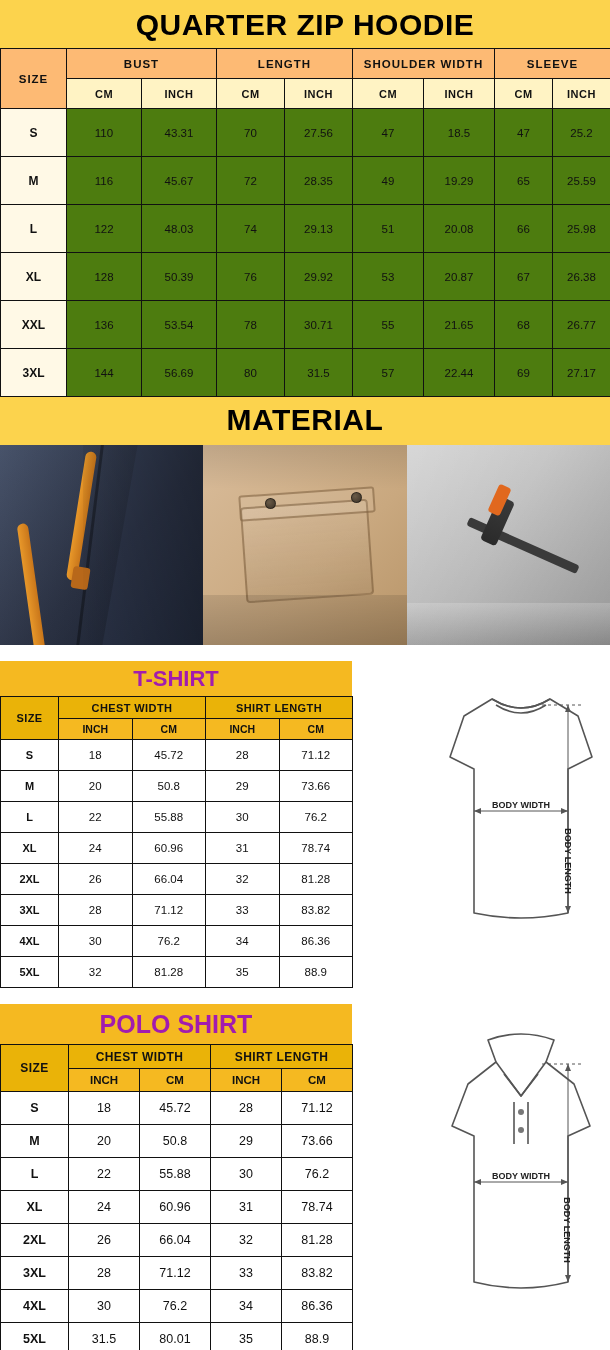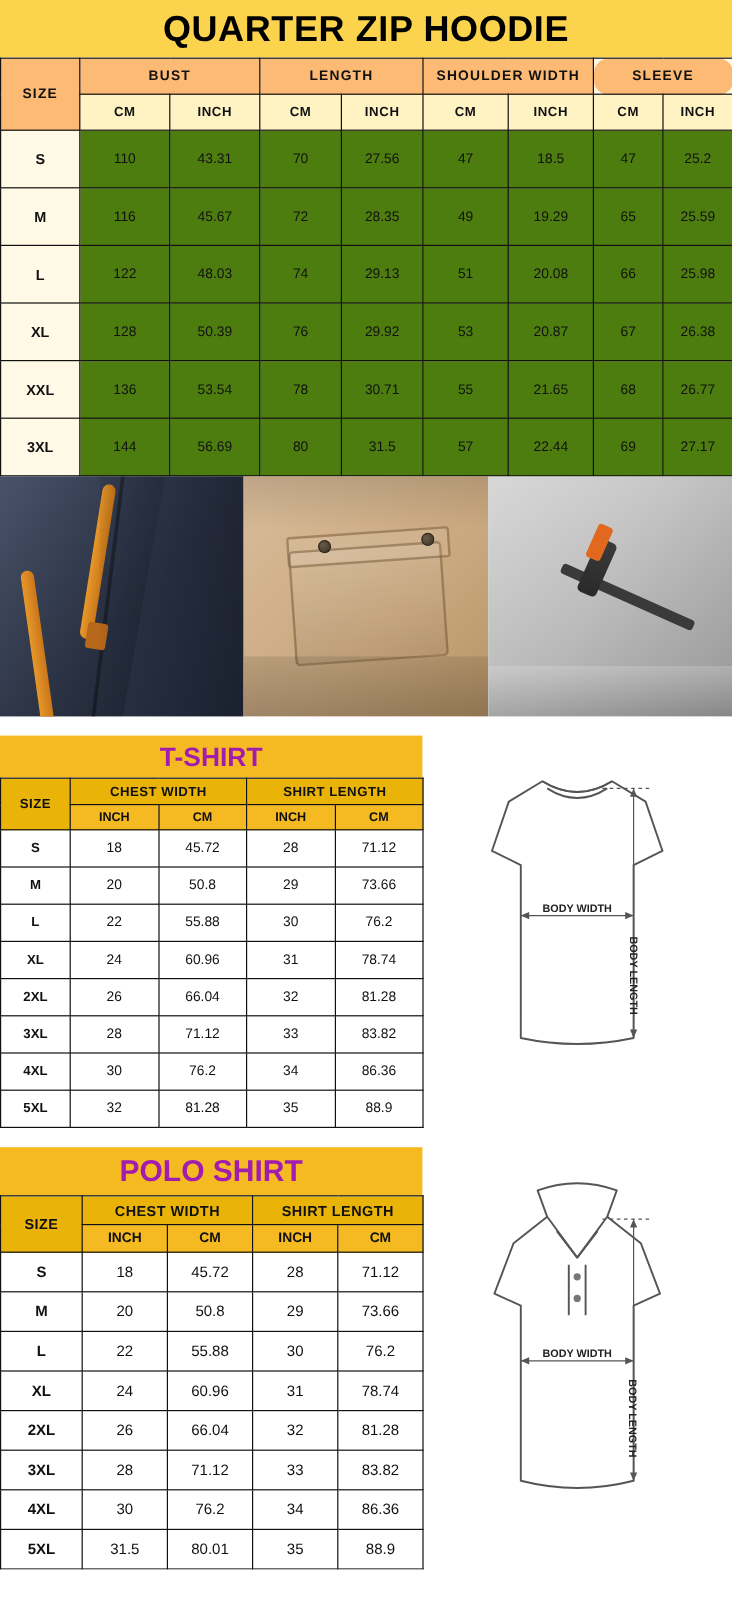--- a/index.html
+++ b/index.html
@@ -156,21 +156,21 @@
   }
   .p3 .sheen {
     position: absolute; left: 0; top: 0; width: 203px; height: 200px;
     background: linear-gradient(120deg, rgba(255,255,255,0.18), rgba(255,255,255,0) 45%, rgba(0,0,0,0.12));
   }
 
   
   .shirt-block { position: relative; width: 610px; background: #fff; }
   .shirt-flex { display: flex; }
   .shirt-left { width: 352px; }
-  .shirt-right { width: 258px; position: relative; }
+  .shirt-right { width: 258px; position: relative; padding-left: 40px; }
 
   .tbl-title {
     background: #f5b921;
     text-align: center;
     font-weight: bold;
     color: #a21caf;
   }
   .tbl-title.tee { font-size: 22px; padding: 5px 0 4px; }
   .tbl-title.polo { font-size: 25px; padding: 6px 0 5px; }
 
@@ -223,21 +223,21 @@
 
   <div class="hoodie-title">QUARTER ZIP HOODIE</div>
 
   <table class="hoodie">
     <tbody>
       <tr>
         <th class="hdr" rowspan="2" style="width:66px;">SIZE</th>
         <th class="hdr" colspan="2" style="width:150px;">BUST</th>
         <th class="hdr" colspan="2" style="width:136px;">LENGTH</th>
         <th class="hdr" colspan="2" style="width:142px;">SHOULDER WIDTH</th>
-        <th class="hdr" colspan="2" style="width:116px;border-radius:12px;">SLEEVE</th>
+        <th class="hdr" colspan="2" style="width:116px;">SLEEVE</th>
       </tr>
       <tr>
         <td class="unit">CM</td>
         <td class="unit">INCH</td>
         <td class="unit">CM</td>
         <td class="unit">INCH</td>
         <td class="unit">CM</td>
         <td class="unit">INCH</td>
         <td class="unit">CM</td>
         <td class="unit">INCH</td>
@@ -305,20 +305,21 @@
         <td class="val">80</td>
         <td class="val">31.5</td>
         <td class="val">57</td>
         <td class="val">22.44</td>
         <td class="val">69</td>
         <td class="val">27.17</td>
       </tr>
     </tbody>
   </table>
 
+  <div class="material-title">MATERIAL</div>
 
   <div class="material-photos">
     <div class="photo p1">
       <div class="fold-a"></div>
       <div class="seam"></div>
       <div class="string s1"></div>
       <div class="string s2"></div>
       <div class="tip"></div>
       <div class="shadow"></div>
     </div>

